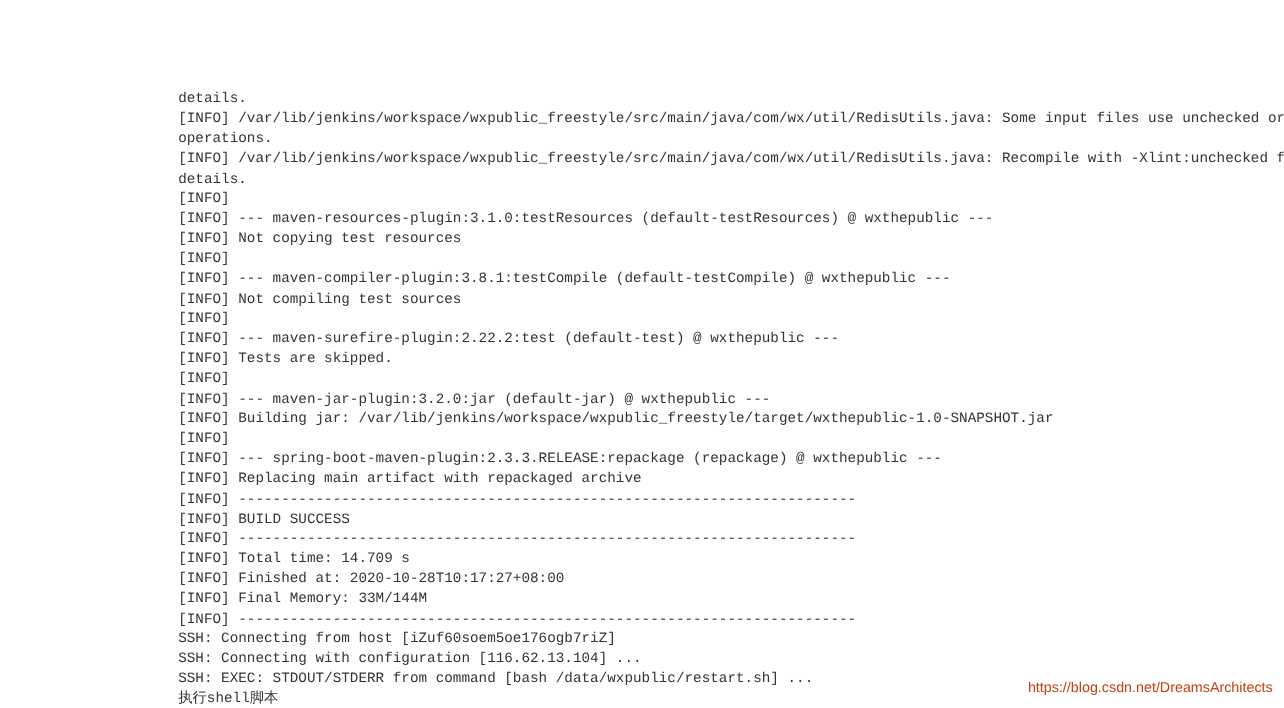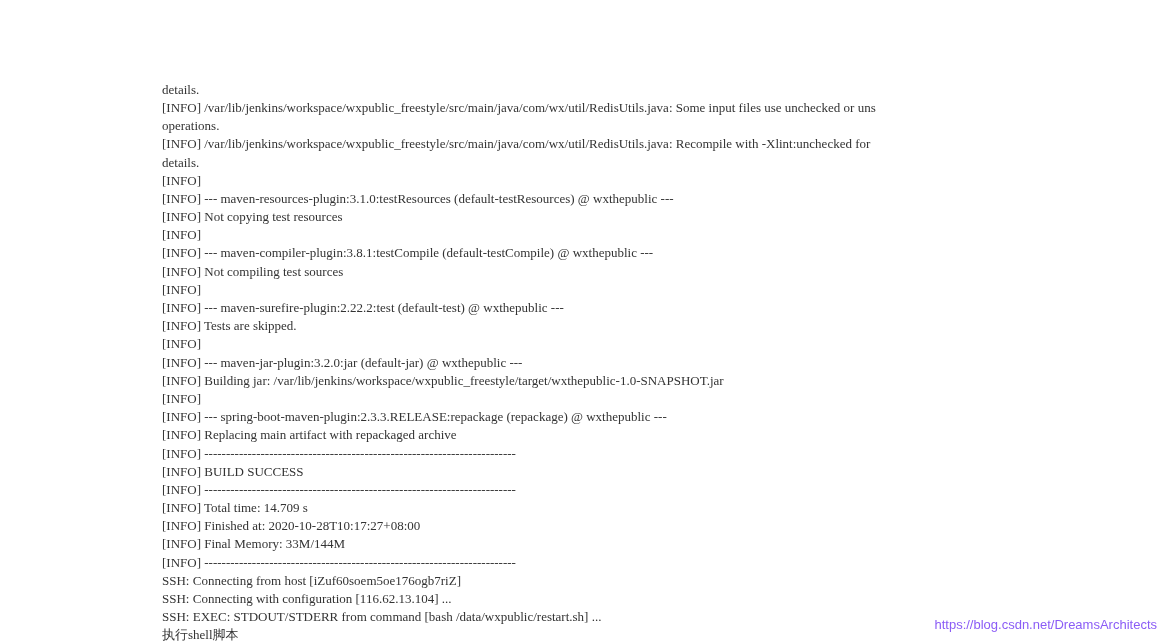--- a/index.html
+++ b/index.html
@@ -1,19 +1,18 @@
 <!DOCTYPE html>
 <html><head>
   <meta charset="utf-8">
   <style>
     * {
       margin: 0;
       padding: 0;
       box-sizing: border-box;
-      font-family: Liberation Serif, serif;
     }
     body {
       font-family: "Courier New", Courier, monospace;
       font-size: 13px;
       background: #ffffff;
       color: #333333;
       padding: 8px 0 8px 162px;
       line-height: 1.4;
       white-space: pre;
       overflow: hidden;
@@ -21,21 +20,21 @@
       width: 1167px;
       height: 644px;
     }
     .console-line {
       white-space: pre;
     }
     .watermark {
       position: absolute;
       bottom: 10px;
       right: 10px;
-      color: #8b5cf6;
+      color: #c2410c;
       font-family: Arial, sans-serif;
       font-size: 13px;
     }
   </style>
 </head>
 <body>
 
 
 
 <div id="console-container"><div class="console-line">details.</div><div class="console-line">[INFO] /var/lib/jenkins/workspace/wxpublic_freestyle/src/main/java/com/wx/util/RedisUtils.java: Some input files use unchecked or uns</div><div class="console-line">operations.</div><div class="console-line">[INFO] /var/lib/jenkins/workspace/wxpublic_freestyle/src/main/java/com/wx/util/RedisUtils.java: Recompile with -Xlint:unchecked for </div><div class="console-line">details.</div><div class="console-line">[INFO] </div><div class="console-line">[INFO] --- maven-resources-plugin:3.1.0:testResources (default-testResources) @ wxthepublic ---</div><div class="console-line">[INFO] Not copying test resources</div><div class="console-line">[INFO] </div><div class="console-line">[INFO] --- maven-compiler-plugin:3.8.1:testCompile (default-testCompile) @ wxthepublic ---</div><div class="console-line">[INFO] Not compiling test sources</div><div class="console-line">[INFO] </div><div class="console-line">[INFO] --- maven-surefire-plugin:2.22.2:test (default-test) @ wxthepublic ---</div><div class="console-line">[INFO] Tests are skipped.</div><div class="console-line">[INFO] </div><div class="console-line">[INFO] --- maven-jar-plugin:3.2.0:jar (default-jar) @ wxthepublic ---</div><div class="console-line">[INFO] Building jar: /var/lib/jenkins/workspace/wxpublic_freestyle/target/wxthepublic-1.0-SNAPSHOT.jar</div><div class="console-line">[INFO] </div><div class="console-line">[INFO] --- spring-boot-maven-plugin:2.3.3.RELEASE:repackage (repackage) @ wxthepublic ---</div><div class="console-line">[INFO] Replacing main artifact with repackaged archive</div><div class="console-line">[INFO] ------------------------------------------------------------------------</div><div class="console-line">[INFO] BUILD SUCCESS</div><div class="console-line">[INFO] ------------------------------------------------------------------------</div><div class="console-line">[INFO] Total time: 14.709 s</div><div class="console-line">[INFO] Finished at: 2020-10-28T10:17:27+08:00</div><div class="console-line">[INFO] Final Memory: 33M/144M</div><div class="console-line">[INFO] ------------------------------------------------------------------------</div><div class="console-line">SSH: Connecting from host [iZuf60soem5oe176ogb7riZ]</div><div class="console-line">SSH: Connecting with configuration [116.62.13.104] ...</div><div class="console-line">SSH: EXEC: STDOUT/STDERR from command [bash /data/wxpublic/restart.sh] ...</div><div class="console-line">执行shell脚本</div></div>

